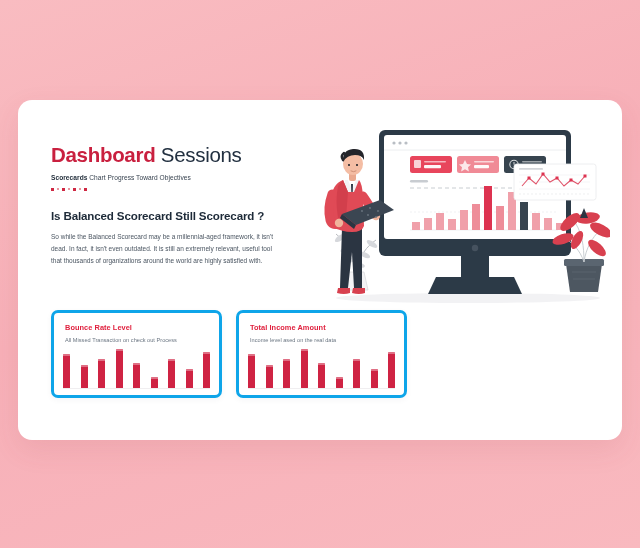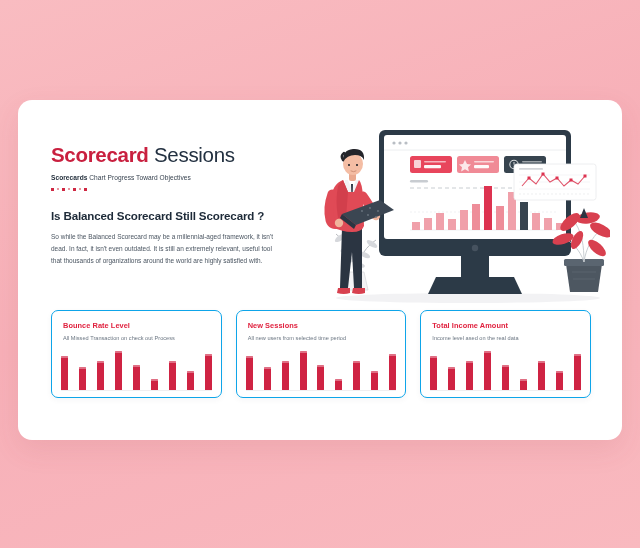--- a/index.html
+++ b/index.html
@@ -111,21 +111,21 @@
     left: 33px;
     top: 210px;
     width: 540px;
     display: flex;
     gap: 14px;
   }
   .mcard {
     width: 171px;
     height: 88px;
     background: #ffffff;
-    border: 1px solid #0ea5e9;
+    border: 3px solid #0ea5e9;
     border-radius: 7px;
     box-shadow: 0 2px 6px rgba(30, 40, 60, 0.045);
     padding: 10px 11px 0 11px;
     box-sizing: border-box;
     position: relative;
   }
   .mcard .m-title {
     font-size: 7.4px;
     font-weight: bold;
     color: #e0223f;
@@ -171,21 +171,21 @@
 </head>
 <body>
 
 <div id="page">
 
   <div id="slide">
 
     <div class="left-col">
 
       <div class="title">
-        <span class="t-red">Scorecard</span><span class="t-dark"> Sessions</span>
+        <span class="t-red">Dashboard</span><span class="t-dark"> Sessions</span>
       </div>
 
       <div class="subtitle">
         <b>Scorecards</b><span> Chart Progress Toward Objectives</span>
       </div>
 
       <div class="dots">
         <i></i>
         <i class="sm"></i>
         <i></i>
@@ -371,36 +371,20 @@
             <div class="bar" title="3: 68" style="height: 68%; background: rgb(207, 35, 67);"></div>
             <div class="bar" title="4: 92" style="height: 92%; background: rgb(207, 35, 67);"></div>
             <div class="bar" title="5: 60" style="height: 60%; background: rgb(207, 35, 67);"></div>
             <div class="bar" title="6: 26" style="height: 26%; background: rgb(207, 35, 67);"></div>
             <div class="bar" title="7: 70" style="height: 70%; background: rgb(207, 35, 67);"></div>
             <div class="bar" title="8: 46" style="height: 46%; background: rgb(207, 35, 67);"></div>
             <div class="bar" title="9: 86" style="height: 86%; background: rgb(207, 35, 67);"></div>
           </div>
       </div>
 
-      <div class="mcard">
-        <div class="m-title">New Sessions</div>
-        <div class="m-sub">All new users from selected time period</div>
-        <div class="baseline"></div>
-        <div class="bars">
-            <div class="bar" title="1: 82" style="height: 82%; background: rgb(207, 35, 67);"></div>
-            <div class="bar" title="2: 54" style="height: 54%; background: rgb(207, 35, 67);"></div>
-            <div class="bar" title="3: 68" style="height: 68%; background: rgb(207, 35, 67);"></div>
-            <div class="bar" title="4: 92" style="height: 92%; background: rgb(207, 35, 67);"></div>
-            <div class="bar" title="5: 60" style="height: 60%; background: rgb(207, 35, 67);"></div>
-            <div class="bar" title="6: 26" style="height: 26%; background: rgb(207, 35, 67);"></div>
-            <div class="bar" title="7: 70" style="height: 70%; background: rgb(207, 35, 67);"></div>
-            <div class="bar" title="8: 46" style="height: 46%; background: rgb(207, 35, 67);"></div>
-            <div class="bar" title="9: 86" style="height: 86%; background: rgb(207, 35, 67);"></div>
-          </div>
-      </div>
 
       <div class="mcard">
         <div class="m-title">Total Income Amount</div>
         <div class="m-sub">Income level ased on the real data</div>
         <div class="baseline"></div>
         <div class="bars">
             <div class="bar" title="1: 82" style="height: 82%; background: rgb(207, 35, 67);"></div>
             <div class="bar" title="2: 54" style="height: 54%; background: rgb(207, 35, 67);"></div>
             <div class="bar" title="3: 68" style="height: 68%; background: rgb(207, 35, 67);"></div>
             <div class="bar" title="4: 92" style="height: 92%; background: rgb(207, 35, 67);"></div>

